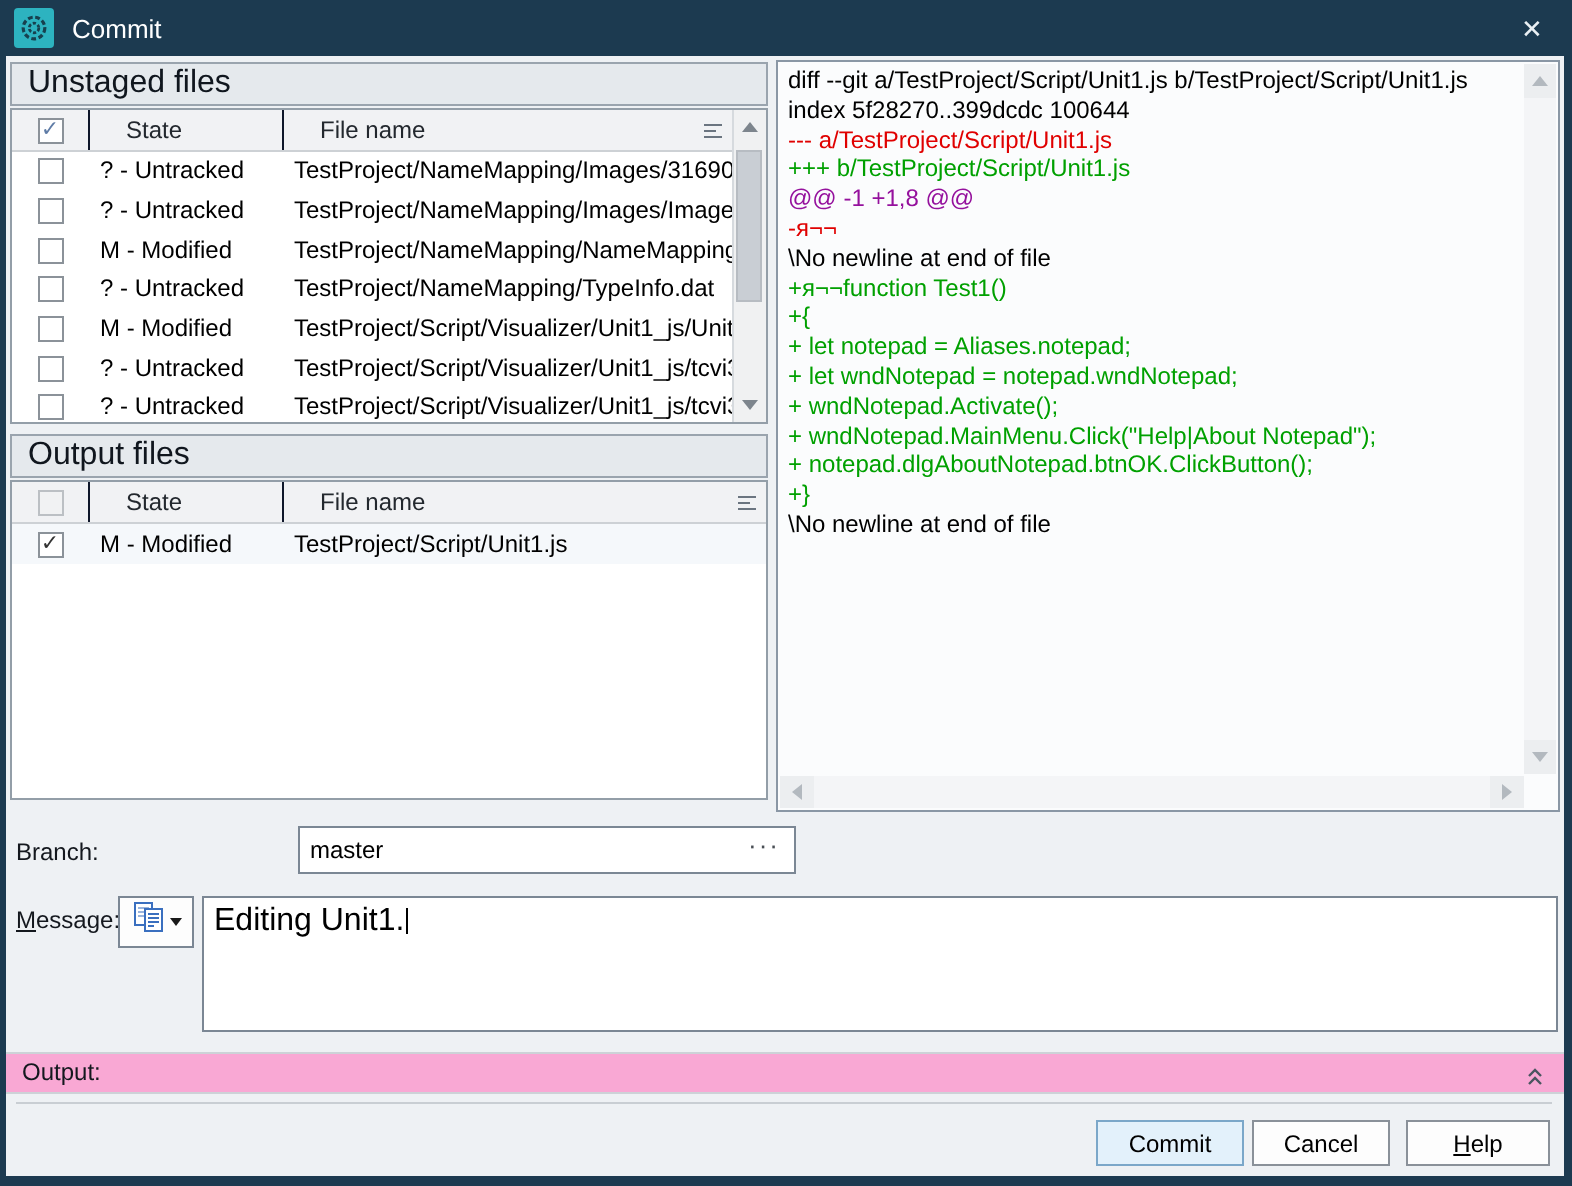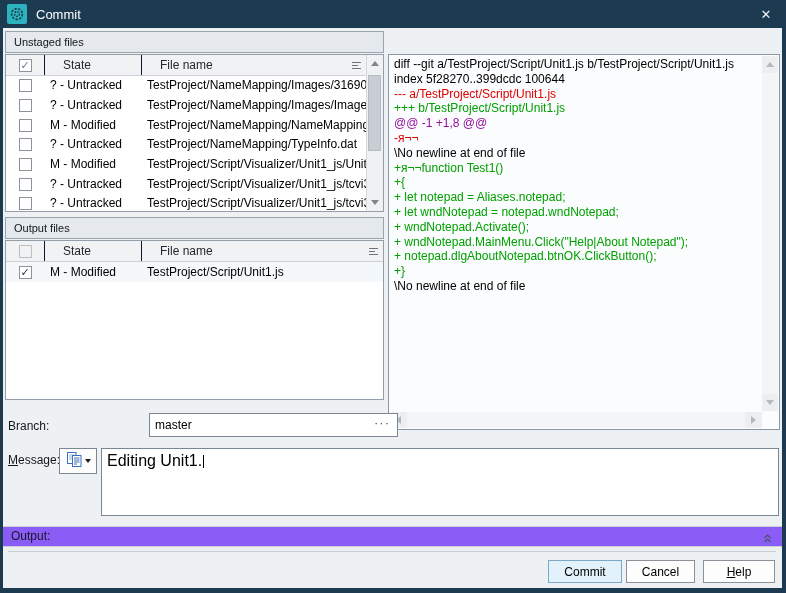--- a/index.html
+++ b/index.html
@@ -10,21 +10,21 @@
 
   
   .titlebar { position:absolute; top:0; left:0; width:786px; height:28px; background:#1c3a50; display:flex; align-items:center; }
   .appicon { width:20px; height:20px; margin-left:7px; border-radius:2px; background:#2db3c0; display:inline-flex; align-items:center; justify-content:center; }
   .wtitle { color:#ffffff; font-size:13px; margin-left:9px; }
   .closebtn { position:absolute; right:0; top:0; width:40px; height:28px; background:transparent; border:none; color:#eaf0f4; font-size:13px; cursor:pointer; font-family:"Liberation Sans",sans-serif; }
 
   
   .bodyarea { position:absolute; top:28px; left:3px; right:4px; bottom:5px; background:#eef1f4; }
 
-  .caption { position:absolute; left:2px; width:379px; height:22px; background:#e5e9ed; border:1px solid #9aa4ae; color:#10161e; font-size:11px; line-height:20px; padding-left:8px; }
+  .caption { position:absolute; left:2px; width:379px; height:22px; background:#e5e9ed; border:1px solid #9aa4ae; color:#10161e; font-size:16px; line-height:20px; padding-left:8px; }
   #cap-unstaged { top:3px; }
   #cap-staged { top:189px; }
 
   .ftable { position:absolute; left:2px; width:379px; background:#ffffff; border:1px solid #939ea8; }
   #tbl-unstaged { top:26px;  height:158px; }
   #tbl-staged   { top:212px; height:160px; }
 
   .thead { position:absolute; top:0; left:0; right:17px; height:21px; background:#f1f2f4; border-bottom:1px solid #cdd1d5; display:flex; align-items:stretch; }
   #tbl-staged .thead { right:0; }
   .th { font-size:12px; color:#23282e; line-height:20px; padding-left:18px; border-left:1px solid #0f172a; }
@@ -48,21 +48,21 @@
   .vscroll { position:absolute; top:0; right:0; bottom:0; width:17px; background:#f0f1f2; border-left:1px solid #d6dade; display:flex; flex-direction:column; }
   .sarrow { height:17px; flex:0 0 17px; display:flex; align-items:center; justify-content:center; }
   .tri-up    { width:0; height:0; border-left:4px solid transparent; border-right:4px solid transparent; border-bottom:5px solid #7d858d; }
   .tri-down  { width:0; height:0; border-left:4px solid transparent; border-right:4px solid transparent; border-top:5px solid #7d858d; }
   .tri-left  { width:0; height:0; border-top:4px solid transparent; border-bottom:4px solid transparent; border-right:5px solid #b3b9bf; }
   .tri-right { width:0; height:0; border-top:4px solid transparent; border-bottom:4px solid transparent; border-left:5px solid #b3b9bf; }
   .strack { flex:1 1 auto; position:relative; }
   .sthumb { position:absolute; top:3px; left:1px; width:13px; height:62%; background:#c9ced4; border:1px solid #b7bcc2; }
 
   
-  .diffpanel { position:absolute; left:385px; top:2px; width:392px; height:376px; background:#fbfcfd; border:1px solid #8a97a5;margin-top:24px; }
+  .diffpanel { position:absolute; left:385px; top:2px; width:392px; height:376px; background:#fbfcfd; border:1px solid #8a97a5; }
   .difflines { position:absolute; top:2px; left:5px; right:18px; bottom:18px; overflow:hidden; }
   .dline { font-size:12px; line-height:14.8px; white-space:nowrap; color:#000; }
   .dline.added { color:#00a000; }
   .dline.removed { color:#e00000; }
   .dline.hunk { color:#95119d; }
   .dvscroll { position:absolute; top:1px; right:1px; bottom:18px; width:16px; background:#f4f5f7; display:flex; flex-direction:column; justify-content:space-between; }
   .dvscroll .sarrow, .dhscroll .sarrow { background:#eceef0; }
   .dvscroll .tri-up { border-bottom-color:#b3b9bf; }
   .dvscroll .tri-down { border-top-color:#b3b9bf; }
   .dhscroll { position:absolute; left:1px; right:17px; bottom:1px; height:16px; background:#f4f5f7; display:flex; justify-content:space-between; }
@@ -77,21 +77,21 @@
   .branchfield { position:absolute; left:98px; top:385px; width:249px; height:24px; background:#fff; border:1px solid #7b8794; font-size:12px;margin-left:48px; }
   .bval { position:absolute; left:5px; top:4px; color:#000; }
   .browse { position:absolute; right:7px; top:1px; color:#4a4f55; font-size:13px; letter-spacing:1px; cursor:pointer; }
 
   .msgbtn { position:absolute; left:56px; top:420px; width:38px; height:26px; background:#fdfdfd; border:1px solid #7b8794; display:flex; align-items:center; justify-content:center; gap:3px; cursor:pointer; }
   .ddarrow { width:0; height:0; border-left:3.5px solid transparent; border-right:3.5px solid transparent; border-top:4px solid #1a1a1a; }
 
   .msgarea { position:absolute; left:98px; top:420px; width:678px; height:68px; background:#fff; border:1px solid #7b8794; font-size:16px; padding:3px 5px; color:#000; }
   .caret { display:inline-block; width:1px; height:13px; background:#000; vertical-align:-2px; margin-left:1px; }
 
-  .outputbar { position:absolute; left:0; right:0; top:498px; height:21px; background:#8b5cf6; border-top:1px solid #cdd2d7; border-bottom:1px solid #cdd2d7; font-size:12px; color:#14181e; line-height:19px; padding-left:8px; }
+  .outputbar { position:absolute; left:0; right:0; top:498px; height:21px; background:#f9a8d4; border-top:1px solid #cdd2d7; border-bottom:1px solid #cdd2d7; font-size:12px; color:#14181e; line-height:19px; padding-left:8px; }
   .chev { position:absolute; right:9px; top:4px; cursor:pointer; }
 
   .divider { position:absolute; left:5px; right:6px; top:523px; height:1px; background:#c9ced3; }
 
   .btn { position:absolute; top:532px; height:23px; background:#fdfdfd; border:1px solid #8a9199; font-size:12px; color:#000; font-family:"Liberation Sans",sans-serif; cursor:pointer; }
   .btn u { text-decoration:underline; }
   #btn-commit { left:545px; width:74px; background:#e3f1fb; border-color:#7ba7c9; }
   #btn-cancel { left:623px; width:69px;text-align:center; }
   #btn-help   { left:700px; width:72px; }
 </style>

